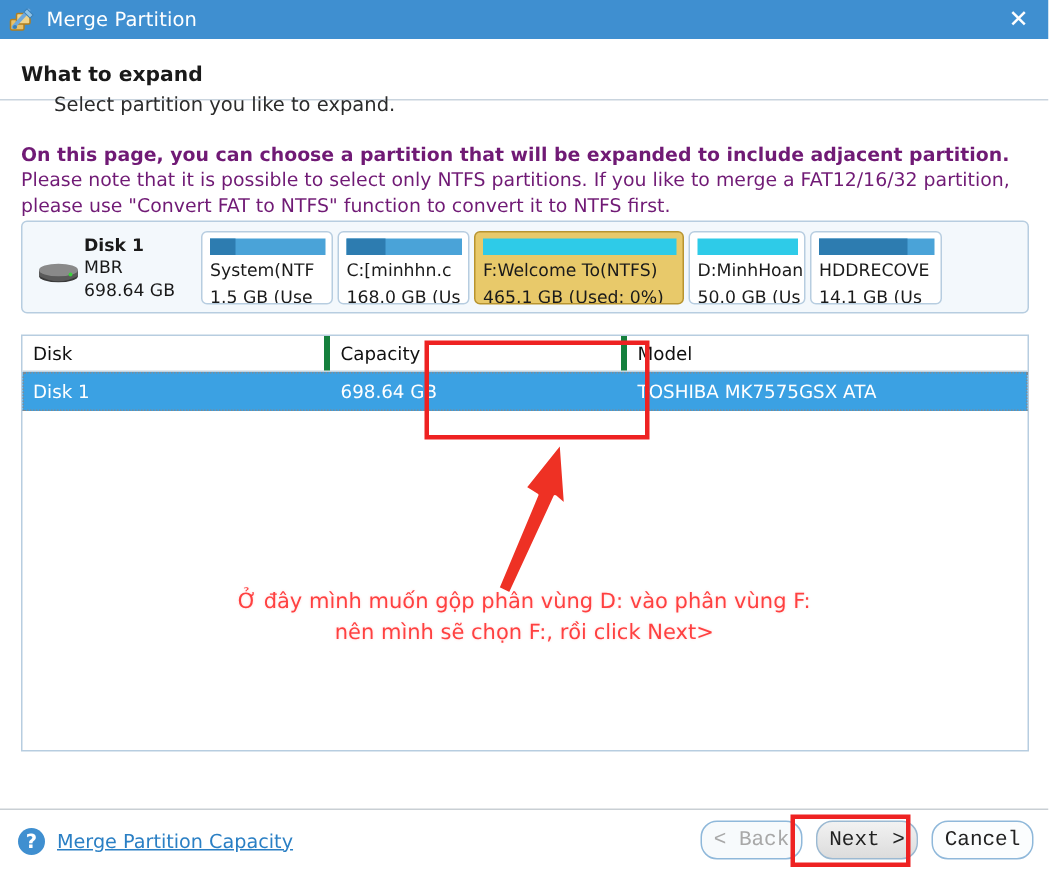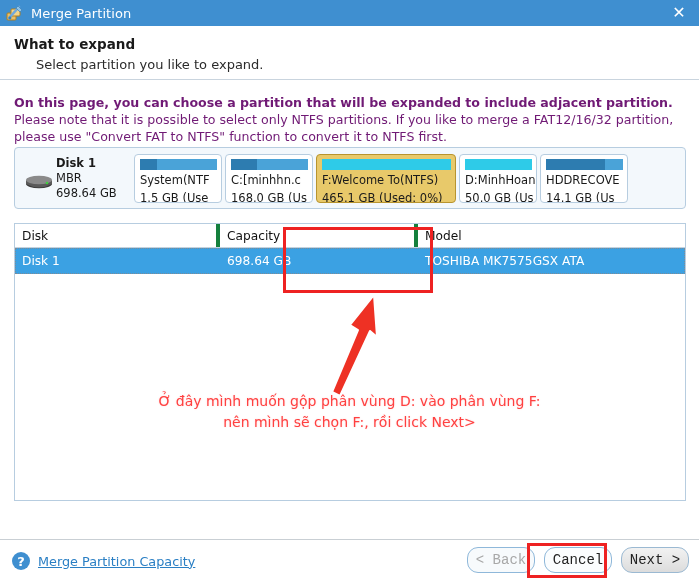--- a/index.html
+++ b/index.html
@@ -25,23 +25,23 @@
     color: #ffffff; font-size: 13px; letter-spacing: .1px;
   }
   .title-close {
     position: absolute; right: 0; top: 0; width: 40px; height: 26px;
     display: flex; align-items: center; justify-content: center;
     color: #ffffff; font-size: 16px; line-height: 1; cursor: pointer;
   }
 
   
   .header {
-    position: absolute; left: 0; top: 26px; width: 699px; height: 54px;
+    position: absolute; left: 0; top: 26px; width: 699px; height: 41px;
     background: #ffffff; border-bottom: 1px solid #c9d4de;
-    padding: 10px 0 0 14px;
+    padding: 16px 0 0 14px;
   }
   .header-title { font-size: 13.5px; font-weight: bold; color: #1a1a1a; }
   .header-sub { font-size: 13px; color: #2b2b2b; margin-top: 5px; margin-left: 22px; }
 
   
   .body { position: absolute; left: 0; top: 81px; width: 699px; height: 458px; background:#fff; }
 
   .intro {
     margin: 13px 14px 0 14px; font-size: 12.6px; color: #701a75; line-height: 17px;
   }
@@ -252,19 +252,19 @@
 
   </div>
 
   <div class="footer">
     <div class="help">
       <div class="help-icon">?</div>
       <div class="help-link">Merge Partition Capacity</div>
     </div>
     <div class="btns" id="btns">
         <div class="btn disabled">&lt; Back</div>
+        <div class="btn primary">Next &gt;</div>
         <div class="btn">Cancel</div>
-        <div class="btn primary">Next &gt;</div>
       </div>
   </div>
   <div class="btn-hl"></div>
 
 </div>
 
 </body></html>

